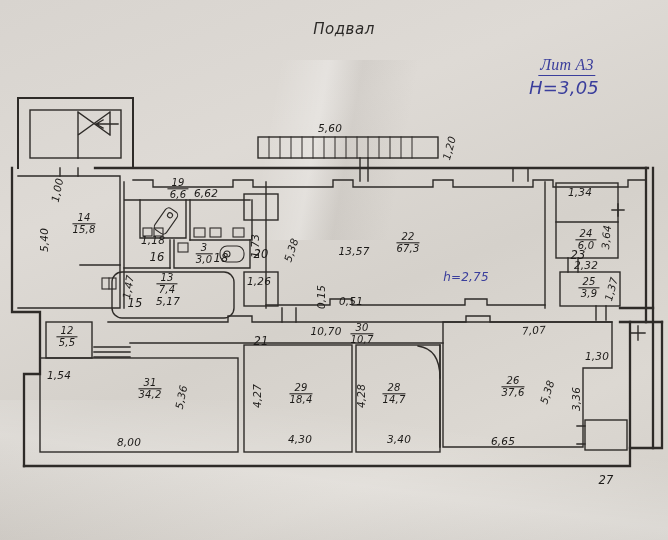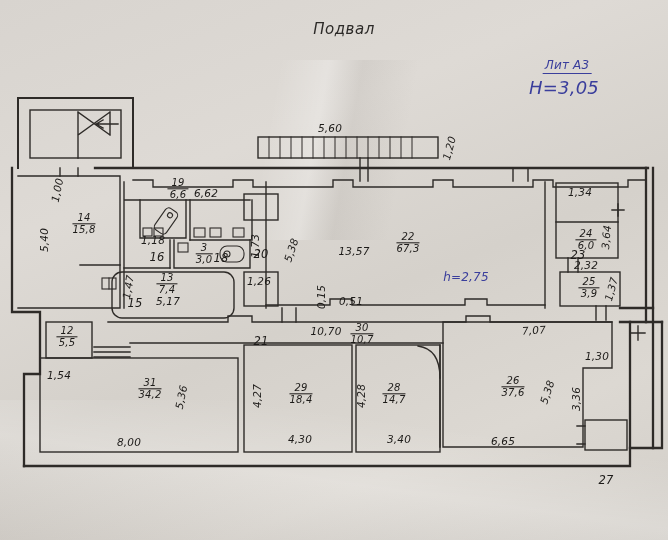--- a/index.html
+++ b/index.html
@@ -21,21 +21,21 @@
   svg.plan{position:absolute;left:0;top:0;}
   .lbl{position:absolute;transform:translate(-50%,-50%);font-style:italic;
        font-size:10.5px;white-space:nowrap;color:#1d1b19;letter-spacing:.2px;}
   .dim{transform:translate(-50%,-50%) rotate(var(--r,0deg));}
   .frac{text-align:center;font-size:10px;line-height:1.12;}
   .frac .num{display:block;border-bottom:1.2px solid #1d1b19;padding:0 4px;}
   .frac .den{display:block;}
   .roomnum{font-size:11.5px;margin-top:46px;}
   .ink{color:#3a3e9c;font-weight:500;}
   .title{font-size:15px;letter-spacing:.5px;color:#2c2a28;}
-  .lit{font-size:12px;border-bottom:1.6px solid #3a3e9c;padding:0 2px 1px;}
+  .lit{font-size:16px;border-bottom:1.6px solid #3a3e9c;padding:0 2px 1px;font-family:Liberation Serif, serif;}
   .hgt{font-size:18px;}
 </style>
 </head>
 <body>
 
 <div class="sheet">
   <div class="crease c1"></div>
   <div class="crease c2"></div>
 
   <svg class="plan" width="668" height="540" viewBox="0 0 668 540" fill="none" stroke="#2e2b28" stroke-width="1.4" stroke-linecap="square">

